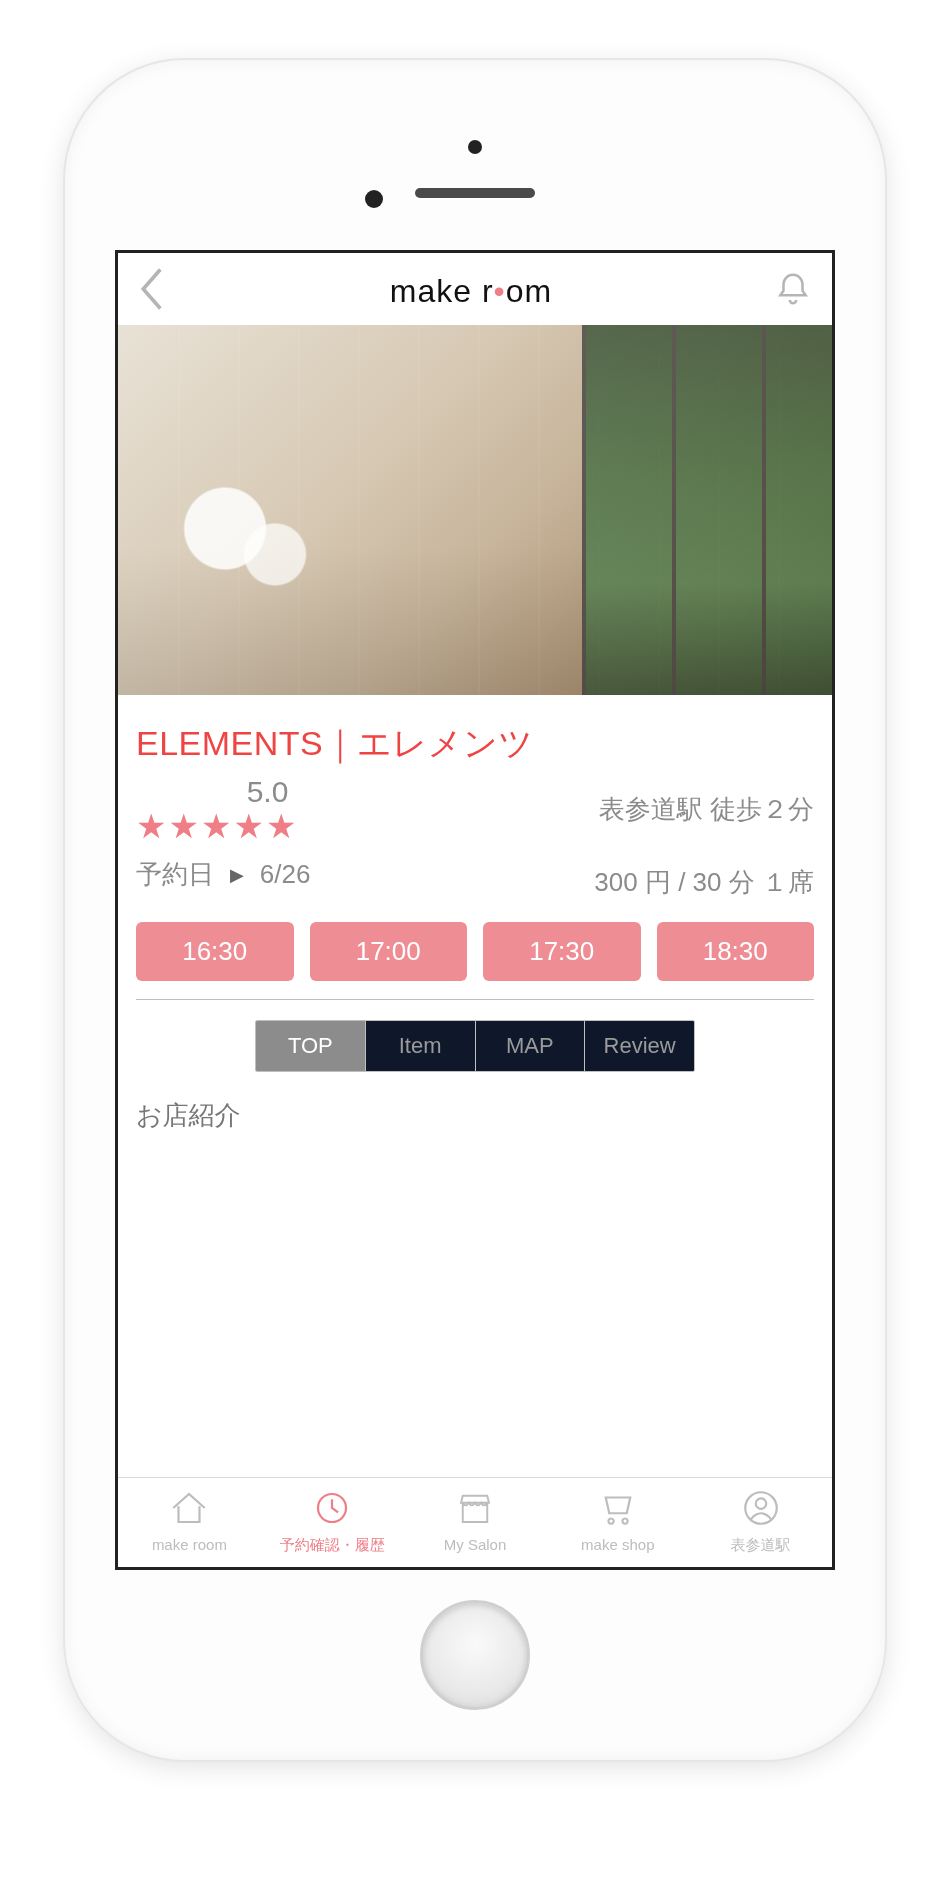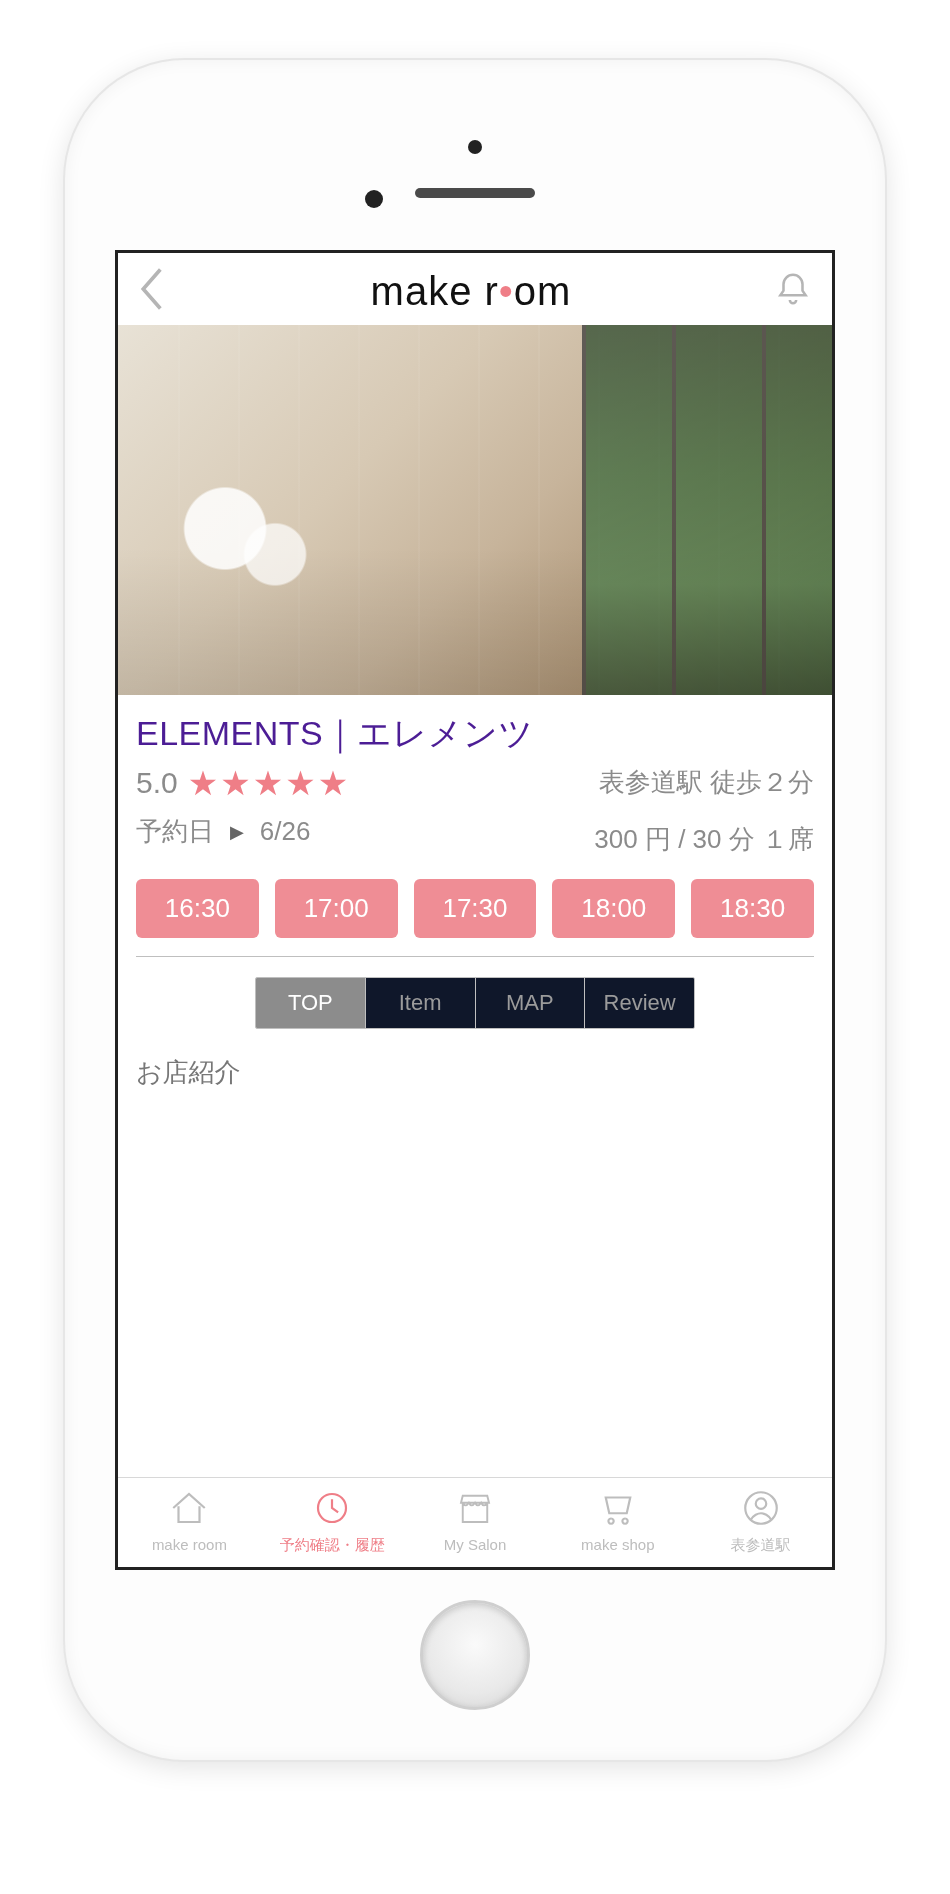--- a/index.html
+++ b/index.html
@@ -49,21 +49,21 @@
     overflow: hidden;
   }
 
   
   .app-header {
     display: flex; align-items: center; justify-content: space-between;
     padding: 14px 20px 10px;
   }
   .back-chevron svg { width: 30px; height: 44px; }
   .app-title {
-    font-size: 40px; font-weight: 400; letter-spacing: 1px; color:#111;
+    font-size: 32px; font-weight: 400; letter-spacing: 1px; color:#111;
   }
   .app-title .dot { color:#ef7e87; }
   .bell svg { width: 38px; height: 38px; }
 
   
   .hero {
     width: 100%; height: 370px;
     background: linear-gradient(135deg,#e8e2d6 0%,#d7c9b4 35%,#c7b49b 55%,#a98f6f 80%,#7d6648 100%);
     position: relative; overflow:hidden;
   }
@@ -78,21 +78,21 @@
   .hero::after {
     content:""; position:absolute; right:0; top:0; bottom:0; width:35%;
     background:
       repeating-linear-gradient(90deg,#3a3a3a 0 4px, transparent 4px 90px),
       linear-gradient(180deg,#2e4a2e 0%,#3e6b3e 40%,#4c7d4c 70%,#2e4a2e 100%);
     opacity:.75;
   }
 
   
   .content { padding: 10px 18px 0; }
-  .salon-name { font-size: 34px; color:#4c1d95; margin: 6px 0 8px; letter-spacing:.5px; }
+  .salon-name { font-size: 34px; color:#ef4444; margin: 16px 0 8px; letter-spacing:.5px; }
   .row { display:flex; align-items:center; justify-content:space-between; margin-bottom:6px; }
   .rating-num { font-size: 30px; color:#8b8b8b; margin-right:10px; }
   .stars { color:#ef7e87; font-size: 34px; letter-spacing:2px; line-height:1; }
   .station { font-size: 26px; color:#8b8b8b; }
   .reserve-label { font-size: 26px; color:#8b8b8b; display:flex; align-items:center; gap:16px; }
   .reserve-label .tri { font-size:18px; color:#666; }
   .price { font-size: 26px; color:#8b8b8b;margin-top:16px; }
 
   
   .slots { display:flex; gap:16px; margin: 22px 0 18px; justify-content:space-between; }
@@ -158,41 +158,40 @@
           </svg>
       </div>
     </div>
 
     <div class="hero"></div>
 
     <div class="content">
       <div class="salon-name">ELEMENTS｜エレメンツ</div>
 
       <div class="row">
-        <div style="display:flex;align-items:flex-end;">
+        <div style="display:flex;align-items:flex-end;flex-direction:column;">
           <span class="rating-num">5.0</span>
           <span class="stars">★★★★★</span>
         </div>
         <span class="station">表参道駅 徒歩２分</span>
       </div>
 
       <div class="row">
         <div class="reserve-label">
           <span>予約日</span>
           <span class="tri">▶</span>
           <span>6/26</span>
         </div>
         <span class="price">300 円 / 30 分 １席</span>
       </div>
 
       <div class="slots">
         <div class="slot">16:30</div>
         <div class="slot">17:00</div>
         <div class="slot">17:30</div>
-        <div class="slot">18:00</div>
         <div class="slot">18:30</div>
       </div>
 
       <hr class="sep">
 
       <div class="tabs">
         <div class="tab active">TOP</div>
         <div class="tab">Item</div>
         <div class="tab">MAP</div>
         <div class="tab">Review</div>

